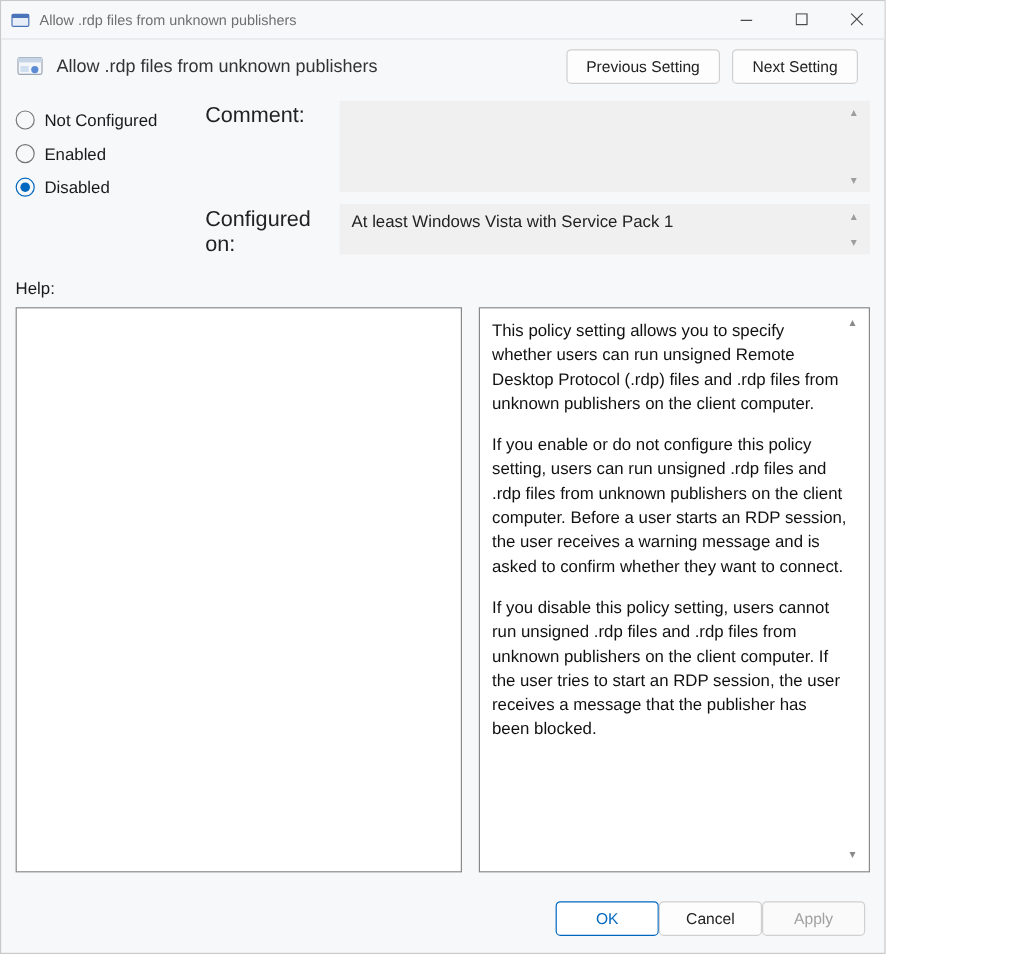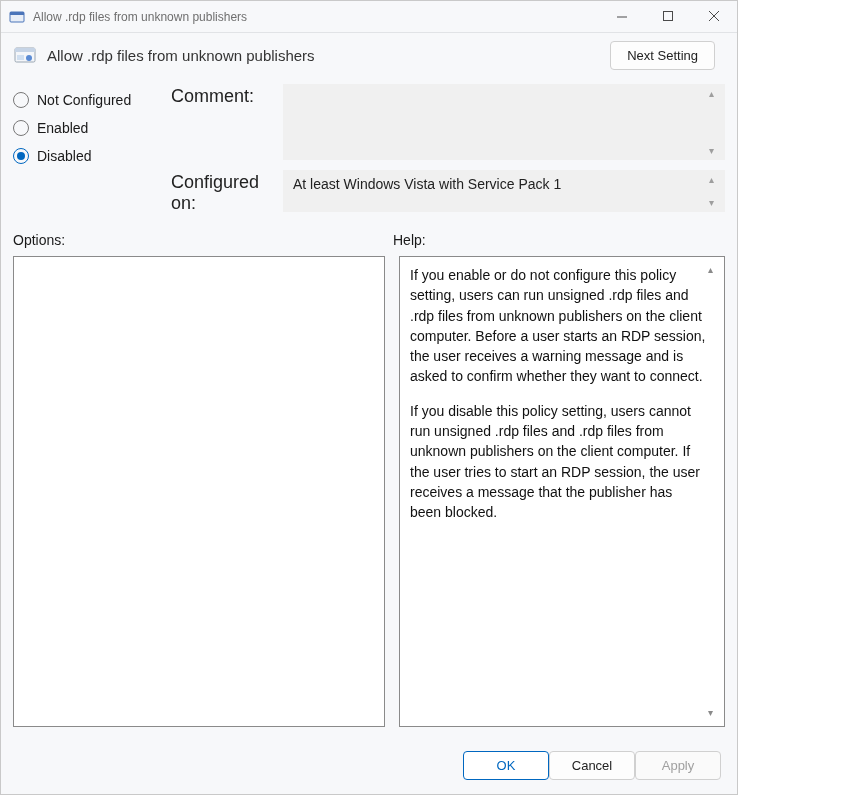--- a/index.html
+++ b/index.html
@@ -79,20 +79,21 @@
     <span class="h-icon">
       <svg viewBox="0 0 24 24" width="24" height="24">
         <rect x="2" y="4" width="20" height="14" rx="1.5" fill="#f4f6f9" stroke="#9aa6b2"></rect>
         <rect x="2" y="4" width="20" height="4" fill="#c6d4e6"></rect>
         <rect x="4" y="11" width="7" height="5" fill="#d0dff0"></rect>
         <circle cx="16" cy="14" r="3" fill="#5b8bd4"></circle>
       </svg>
     </span>
     <span class="h-title">Allow .rdp files from unknown publishers</span>
     <div class="navbtns">
+      <button class="btn">Previous Setting</button>
       <button class="btn">Next Setting</button>
     </div>
   </div>
 
   <div class="body">
     <div class="top">
       <div class="radios">
         <div class="radio-row">
           <span class="radio-dot"></span>
           <span>Not Configured</span>
@@ -124,27 +125,27 @@
             <div class="sb">
                 <span>▴</span>
                 <span>▾</span>
               </div>
           </div>
         </div>
       </div>
     </div>
 
     <div class="sectionlabels">
-      <div class="lbl-opts">Options:</div>
       <div>Help:</div>
     </div>
 
     <div class="panels">
       <div class="panel options"></div>
       <div class="panel help">
+        <p>This policy setting allows you to specify whether users can run unsigned Remote Desktop Protocol (.rdp) files and .rdp files from unknown publishers on the client computer.</p>
         <p>If you enable or do not configure this policy setting, users can run unsigned .rdp files and .rdp files from unknown publishers on the client computer. Before a user starts an RDP session, the user receives a warning message and is asked to confirm whether they want to connect.</p>
         <p>If you disable this policy setting, users cannot run unsigned .rdp files and .rdp files from unknown publishers on the client computer. If the user tries to start an RDP session, the user receives a message that the publisher has been blocked.</p>
         <div class="sb">
             <span>▴</span>
             <span>▾</span>
           </div>
       </div>
     </div>
   </div>
 

